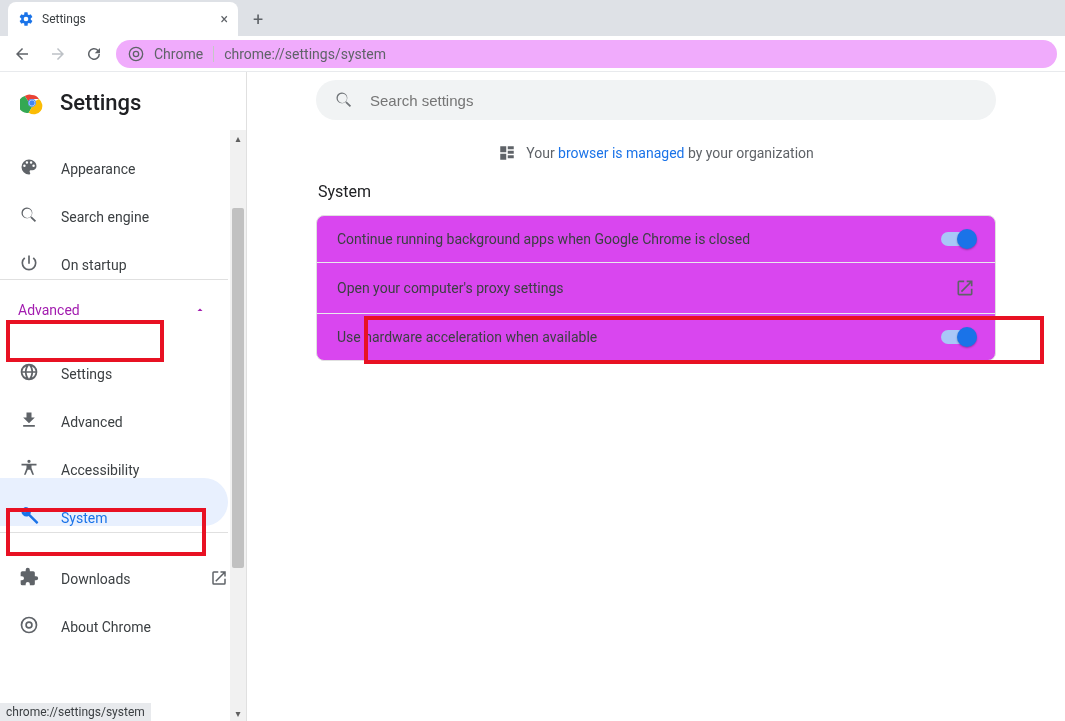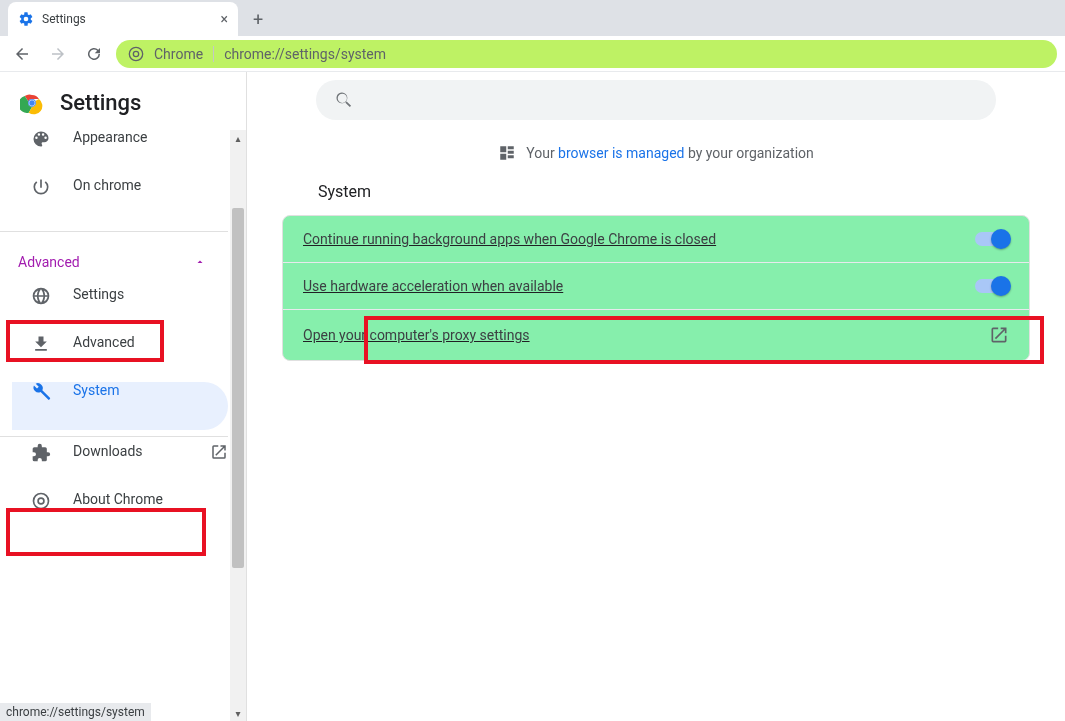--- a/index.html
+++ b/index.html
@@ -48,21 +48,21 @@
     gap: 8px;
   }
   .nav-btn {
     width: 28px; height:28px; display:flex; align-items:center; justify-content:center;
     color:#5f6368; border-radius:50%; cursor:pointer;
   }
   .nav-btn.disabled { color:#bdc1c6; }
   .omnibox {
     flex: 1;
     height: 28px;
-    background: #bef264;
+    background: #f0abfc;
     border-radius: 14px;
     display:flex; align-items:center;
     padding: 0 12px;
     gap:10px;
     color:#5f6368;
     font-size:14px;
   }
   .omni-divider { width:1px; height:16px; background:#c4c7c5;}
   .omni-url { color:#5f6368; }
   
@@ -95,26 +95,25 @@
     display:flex; align-items:center; justify-content:center;
     color:#606060; font-size:10px;
   }
   .sb-up{top:0;} .sb-down{bottom:0;}
   .sb-thumb {
     position:absolute; left:2px; right:2px; top:78px; height:360px;
     background:#c1c1c1; border-radius:2px;
   }
   .nav-list { padding-top:6px; padding-right:18px;}
   .nav-item {
-    display:flex; align-items:flex-start; gap:22px;
+    display:flex; align-items:flex-end; gap:22px;
     height:48px; padding-left:19px;
     font-size:14px; color:#3c4043;
     cursor:pointer;
     border-radius: 0 24px 24px 0;
-    margin-left: 12px;
   }
   .nav-item .icon { width:20px; height:20px; color:#5f6368; display:flex; align-items:center; justify-content:center;}
   .nav-item.selected { background:#e8f0fe; color:#1a73e8; }
   .nav-item.selected .icon { color:#1a73e8; }
   .nav-section {
     display:flex; align-items:center; justify-content:space-between;
     height:48px; padding: 0 22px 0 18px;
     font-size:14px; color:#a21caf; cursor:pointer;
   }
   .nav-divider { height:1px; background:#e0e0e0; margin:6px 0 6px 0;}
@@ -145,26 +144,25 @@
     display:flex; align-items:center; gap:10px;
   }
   .managed-row a { color:#1a73e8; text-decoration:none;}
   .section-title {
     align-self:flex-start; margin-left:20px;
     margin-top:20px; font-size:16px; color:#202124;
     width:680px; margin-left:auto; margin-right:auto; text-align:left;
     padding-left:2px;
   }
   .card {
-    width:748px;
+    width:680px;
     border:1px solid #e0e0e0;
     border-radius:8px;
     margin-top:14px;
-    background:#86efac;
-    text-decoration:underline;
+    background:#d946ef;
   }
   .setting-row {
     display:flex; align-items:center; justify-content:space-between;
     padding: 15px 20px; font-size:14px; color:#3c4043;
     border-top:1px solid #e8eaed;
     cursor:pointer;
   }
   .setting-row:first-child { border-top:none;}
   .toggle {
     width:34px; height:14px; background:#a9c7f7; border-radius:7px;
@@ -251,24 +249,32 @@
         <span class="icon">
             <svg width="20" height="20" viewBox="0 0 24 24">
               <path fill="currentColor" d="M12 3a9 9 0 0 0 0 18c.83 0 1.5-.67 1.5-1.5 0-.39-.15-.74-.39-1.01-.23-.26-.36-.61-.36-.99 0-.83.67-1.5 1.5-1.5H16a5 5 0 0 0 5-5c0-4.42-4.03-8-9-8zM6.5 12A1.5 1.5 0 1 1 8 10.5 1.5 1.5 0 0 1 6.5 12zm3-4A1.5 1.5 0 1 1 11 6.5 1.5 1.5 0 0 1 9.5 8zm5 0A1.5 1.5 0 1 1 16 6.5 1.5 1.5 0 0 1 14.5 8zm3 4A1.5 1.5 0 1 1 19 10.5 1.5 1.5 0 0 1 17.5 12z"></path>
             </svg>
           </span>
         <span>Appearance</span>
       </div>
       <div class="nav-item">
         <span class="icon">
             <svg width="20" height="20" viewBox="0 0 24 24">
+              <path fill="currentColor" d="M15.5 14h-.79l-.28-.27a6.5 6.5 0 1 0-.7.7l.27.28v.79l5 5L20.49 19zM10 15.5A5.5 5.5 0 1 1 15.5 10 5.5 5.5 0 0 1 10 15.5z"></path>
+            </svg>
+          </span>
+        <span>Search engine</span>
+      </div>
+      <div class="nav-item">
+        <span class="icon">
+            <svg width="20" height="20" viewBox="0 0 24 24">
               <path fill="currentColor" d="M13 3h-2v10h2zm4.83 2.17l-1.42 1.42A7 7 0 1 1 7.59 6.59L6.17 5.17a9 9 0 1 0 11.66 0z"></path>
             </svg>
           </span>
-        <span>On chrome</span>
+        <span>On startup</span>
       </div>
 
       <div class="nav-divider"></div>
 
       <div class="nav-section">
         <span>Advanced</span>
         <span>
             <svg width="12" height="12" viewBox="0 0 24 24">
               <path fill="currentColor" d="M7 14l5-5 5 5z"></path>
             </svg>
@@ -283,20 +289,28 @@
           </span>
         <span>Settings</span>
       </div>
       <div class="nav-item">
         <span class="icon">
             <svg width="20" height="20" viewBox="0 0 24 24">
               <path fill="currentColor" d="M5 20h14v-2H5zM19 9h-4V3H9v6H5l7 7z"></path>
             </svg>
           </span>
         <span>Advanced</span>
+      </div>
+      <div class="nav-item">
+        <span class="icon">
+            <svg width="20" height="20" viewBox="0 0 24 24">
+              <path fill="currentColor" d="M12 2a2 2 0 1 1-2 2 2 2 0 0 1 2-2zm9 5H3v2h6v3l-3 8h2l2.5-6h3L16 20h2l-3-8V9h6z"></path>
+            </svg>
+          </span>
+        <span>Accessibility</span>
       </div>
       <div class="nav-item selected">
         <span class="icon">
             <svg width="20" height="20" viewBox="0 0 24 24">
               <path fill="currentColor" d="M22.7 19l-9.1-9.1a6 6 0 0 0-7.94-7.94l3.66 3.66-2.12 2.12L3.54 4.08a6 6 0 0 0 7.94 7.94l9.1 9.1a1 1 0 0 0 1.41 0l.71-.71a1 1 0 0 0 0-1.41z"></path>
             </svg>
           </span>
         <span>System</span>
       </div>
 
@@ -333,20 +347,21 @@
     </div>
   </div>
 
   <div class="main">
     <div class="search-bar">
       <span class="si">
           <svg width="20" height="20" viewBox="0 0 24 24">
             <path fill="currentColor" d="M15.5 14h-.79l-.28-.27a6.5 6.5 0 1 0-.7.7l.27.28v.79l5 5L20.49 19zM10 15.5A5.5 5.5 0 1 1 15.5 10 5.5 5.5 0 0 1 10 15.5z"></path>
           </svg>
         </span>
+      <input type="text" placeholder="Search settings" style="">
     </div>
 
     <div class="managed-row">
       <span>
           <svg width="18" height="18" viewBox="0 0 24 24">
             <path fill="#5f6368" d="M3 3h8v8H3zm10 0h8v4h-8zm0 6h8v4h-8zm0 6h8v4h-8zM3 13h8v8H3z"></path>
           </svg>
         </span>
       <span>
         <span>Your </span><a href="#">browser is managed</a><span> by your organization</span>
@@ -354,30 +369,30 @@
     </div>
 
     <div class="section-title">System</div>
 
     <div class="card">
       <div class="setting-row">
         <span>Continue running background apps when Google Chrome is closed</span>
         <div class="toggle"></div>
       </div>
       <div class="setting-row">
+        <span>Open your computer's proxy settings</span>
+        <span class="open-icon">
+            <svg width="20" height="20" viewBox="0 0 24 24">
+              <path fill="currentColor" d="M14 3v2h3.59L7 15.59 8.41 17 19 6.41V10h2V3zM5 5h6V3H5a2 2 0 0 0-2 2v14a2 2 0 0 0 2 2h14a2 2 0 0 0 2-2v-6h-2v6H5z"></path>
+            </svg>
+          </span>
+      </div>
+      <div class="setting-row">
         <span>Use hardware acceleration when available</span>
         <div class="toggle"></div>
-      </div>
-      <div class="setting-row">
-        <span>Open your computer's proxy settings</span>
-        <span class="open-icon">
-            <svg width="20" height="20" viewBox="0 0 24 24">
-              <path fill="currentColor" d="M14 3v2h3.59L7 15.59 8.41 17 19 6.41V10h2V3zM5 5h6V3H5a2 2 0 0 0-2 2v14a2 2 0 0 0 2 2h14a2 2 0 0 0 2-2v-6h-2v6H5z"></path>
-            </svg>
-          </span>
       </div>
     </div>
   </div>
 
   <div class="hl" style="left:6px; top:248px; width:158px; height:42px;"></div>
   <div class="hl" style="left:6px; top:436px; width:200px; height:48px;"></div>
   <div class="hl" style="left:364px; top:244px; width:680px; height:48px;"></div>
 </div>
 
 <div class="status-bar">chrome://settings/system</div>

